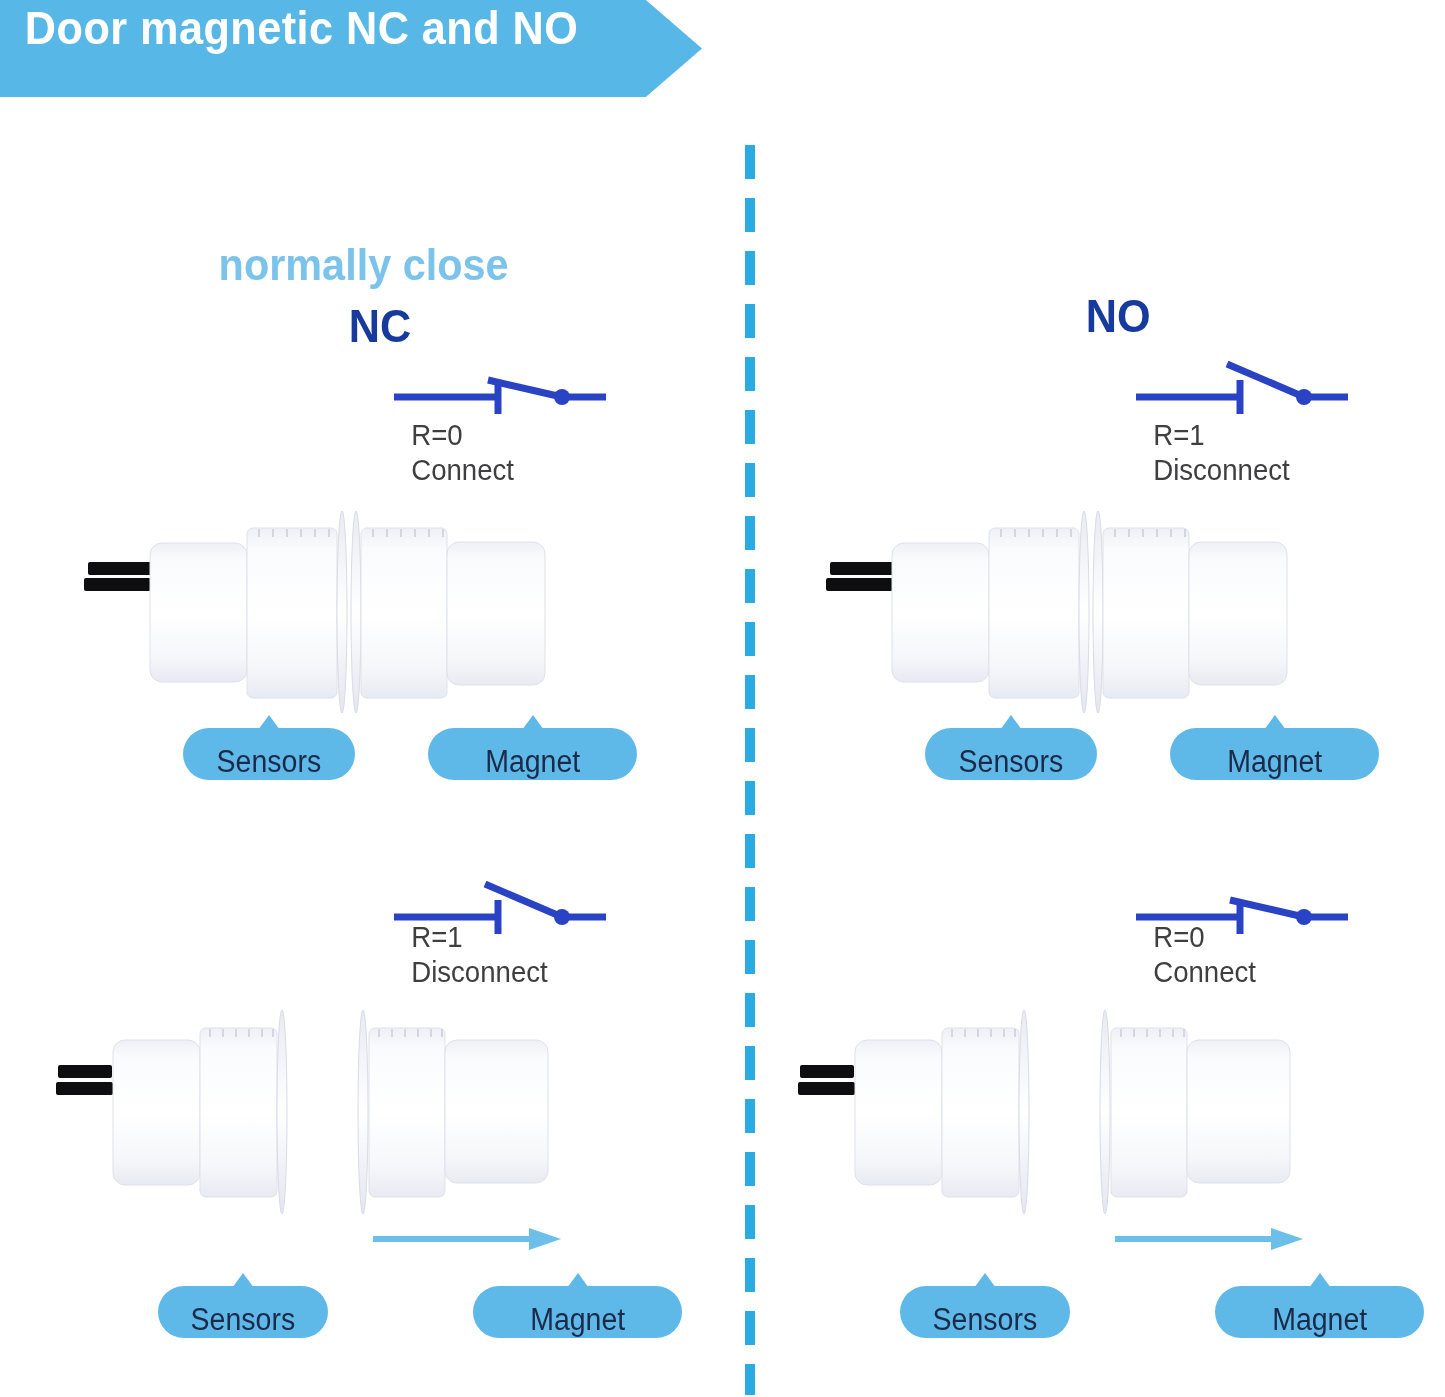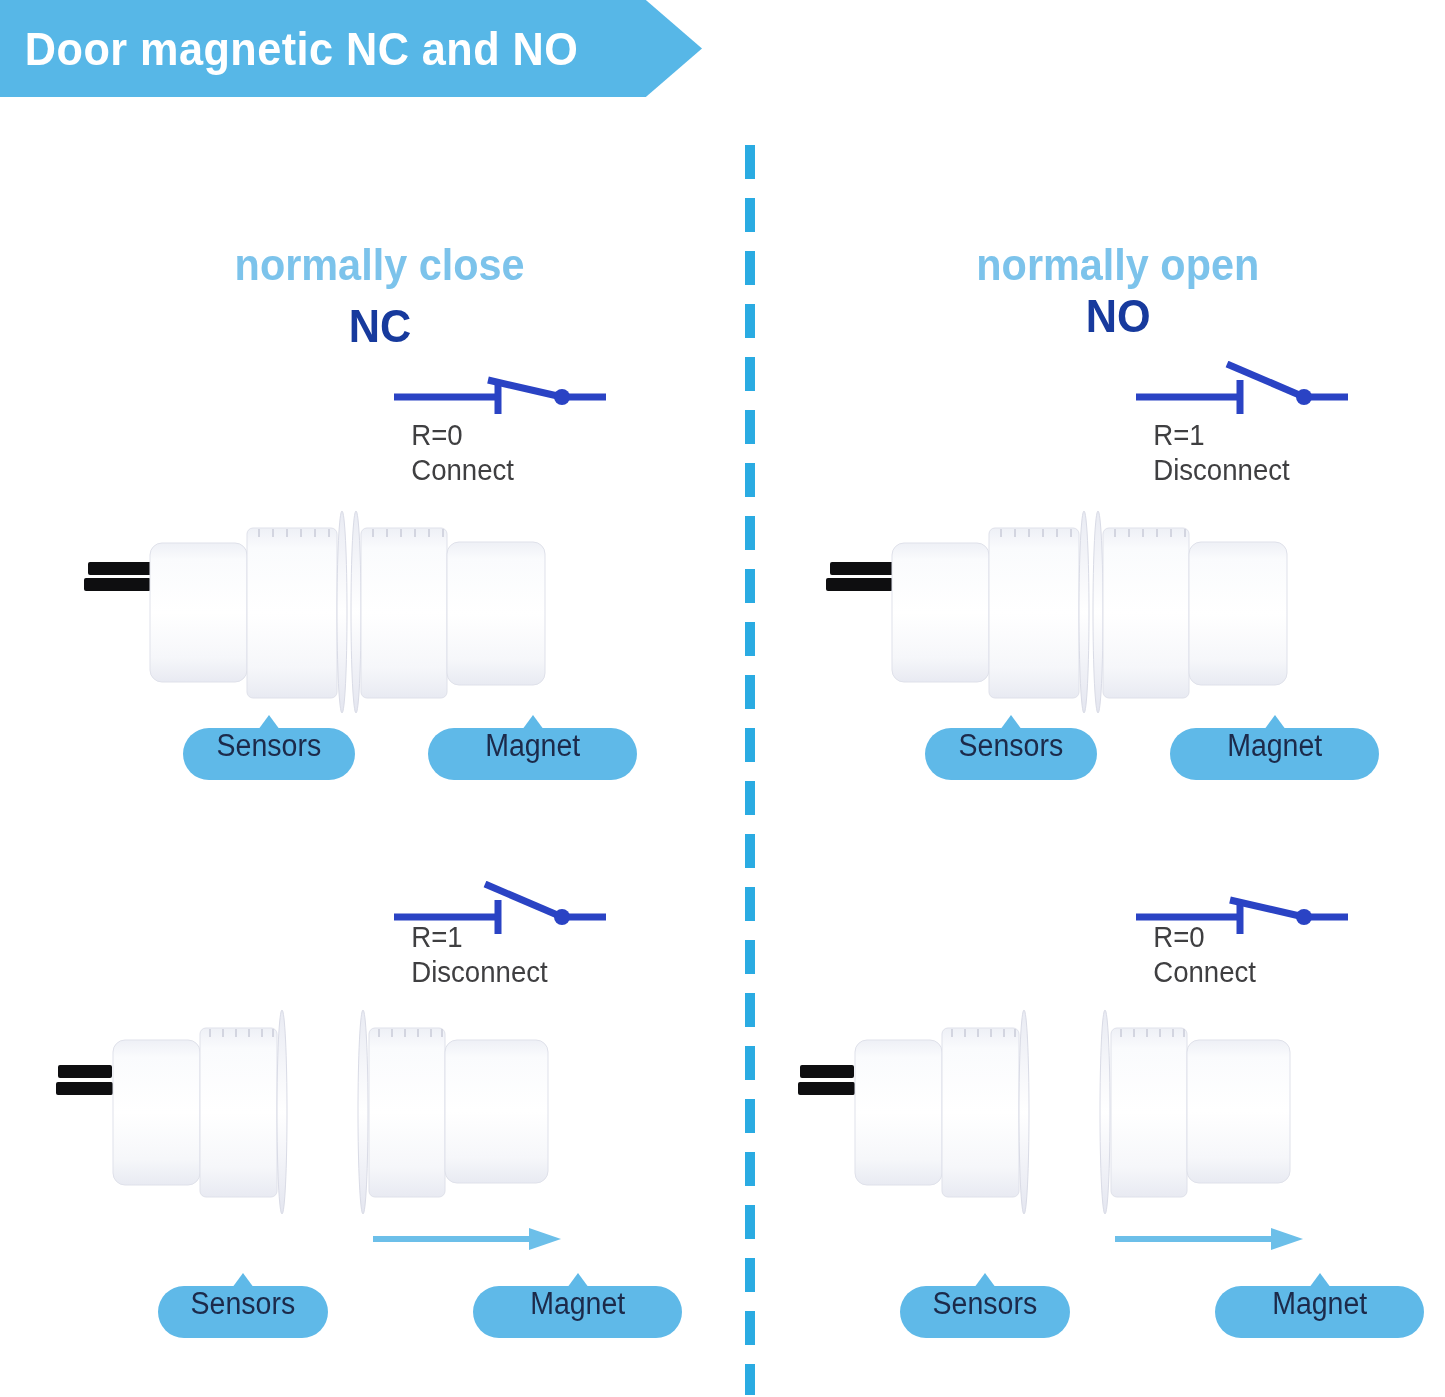--- a/index.html
+++ b/index.html
@@ -7,21 +7,21 @@
     position:relative;width:1445px;height:1397px;background:#ffffff;
     font-family:"Liberation Sans", sans-serif;overflow:hidden;
   }
   .cond{display:inline-block;transform:scaleX(.92);transform-origin:center center;white-space:nowrap;}
 
   
   .banner{
     position:absolute;left:0;top:8;width:702px;height:97px;
     background:var(--banner-blue,#57b7e7);
     clip-path:polygon(0 0,92% 0,100% 50%,92% 100%,0 100%);
-    display:flex;align-items:center;
+    display:flex;
   }
   .banner .txt{
     color:#ffffff;font-size:47px;font-weight:bold;padding-left:27px;
     transform-origin:left center;letter-spacing:.5px;
   }
 
   
   .divider{
     position:absolute;left:745px;top:145px;width:10px;height:1250px;
     background:repeating-linear-gradient(to bottom,
@@ -49,21 +49,21 @@
   .device .wire{fill:#0e0e10;}
 
   
   .arrow{position:absolute;width:190px;height:26px;}
   .arrow line{stroke:var(--arrow-blue,#6cbfe9);stroke-width:6;}
   .arrow polygon{fill:var(--arrow-blue,#6cbfe9);}
 
   
   .pill{
     position:absolute;height:52px;background:var(--pill-blue,#5fb9e8);
-    border-radius:26px;display:flex;align-items:flex-start;justify-content:center;
+    border-radius:26px;display:flex;align-items:flex-end;justify-content:center;
   }
   .pill::before{
     content:"";position:absolute;top:-13px;left:50%;transform:translateX(-50%);
     width:0;height:0;border-left:11px solid transparent;border-right:11px solid transparent;
     border-bottom:15px solid var(--pill-blue,#5fb9e8);
   }
   .pill span{font-size:31px;color:var(--label-navy,#1c2a4a);}
 </style>
 </head>
 <body>
@@ -86,23 +86,22 @@
       </linearGradient>
     </defs>
   </svg>
 
   <div class="banner">
     <span class="txt cond">Door magnetic NC and NO</span>
   </div>
 
   <div class="divider"></div>
 
-  <div class="subtitle" style="left:80px;top:239px"><span class="cond">normally close</span></div>
+  <div class="subtitle" style="left:64px;top:239px"><span class="cond">normally close</span></div>
   <div class="abbr" style="left:80px;top:298px"><span class="cond">NC</span></div>
-  <div class="subtitle" style="left:818px;top:239px"><span class="cond">normally open</span></div>
   <div class="abbr" style="left:818px;top:288px"><span class="cond">NO</span></div>
 
   <svg class="switch" style="left:392px;top:361px" viewBox="0 0 220 64">
     <line x1="2" y1="36" x2="106" y2="36"></line>
     <line x1="106" y1="19" x2="106" y2="53"></line>
     <line x1="96" y1="19" x2="170" y2="36"></line>
     <circle cx="170" cy="36" r="8"></circle>
     <line x1="170" y1="36" x2="214" y2="36"></line>
   </svg>
   <div class="rlabel" style="left:402px;top:417px">

